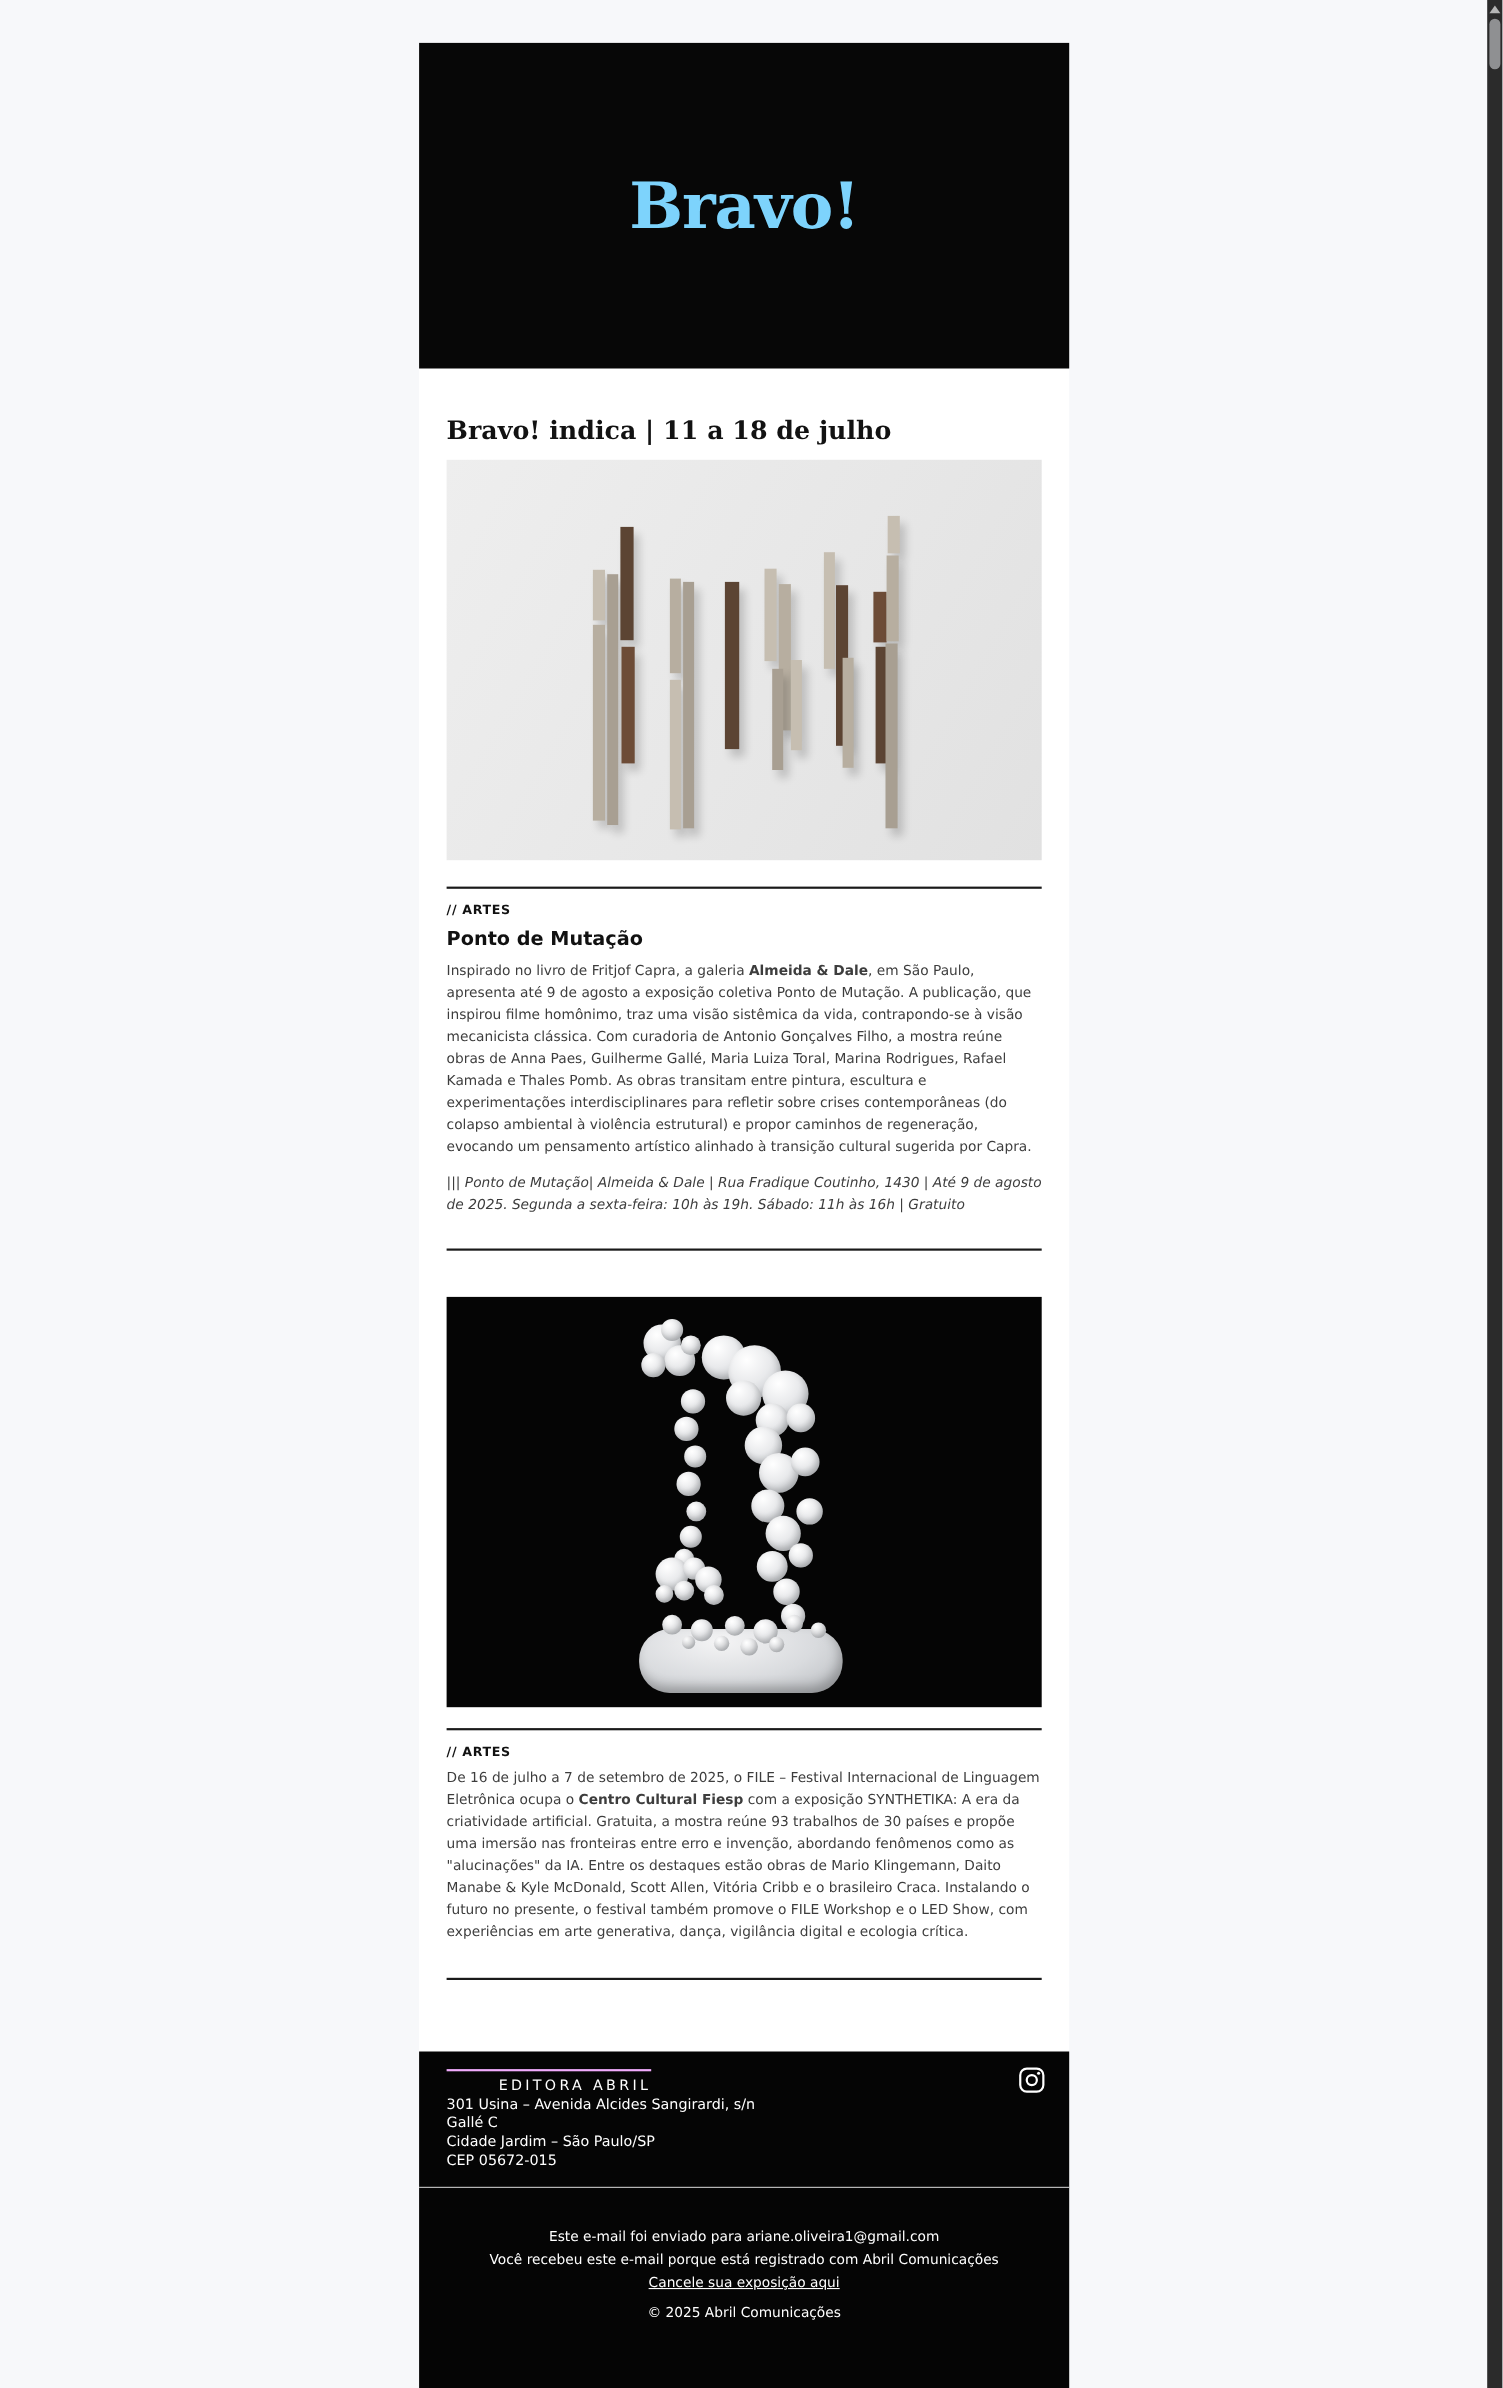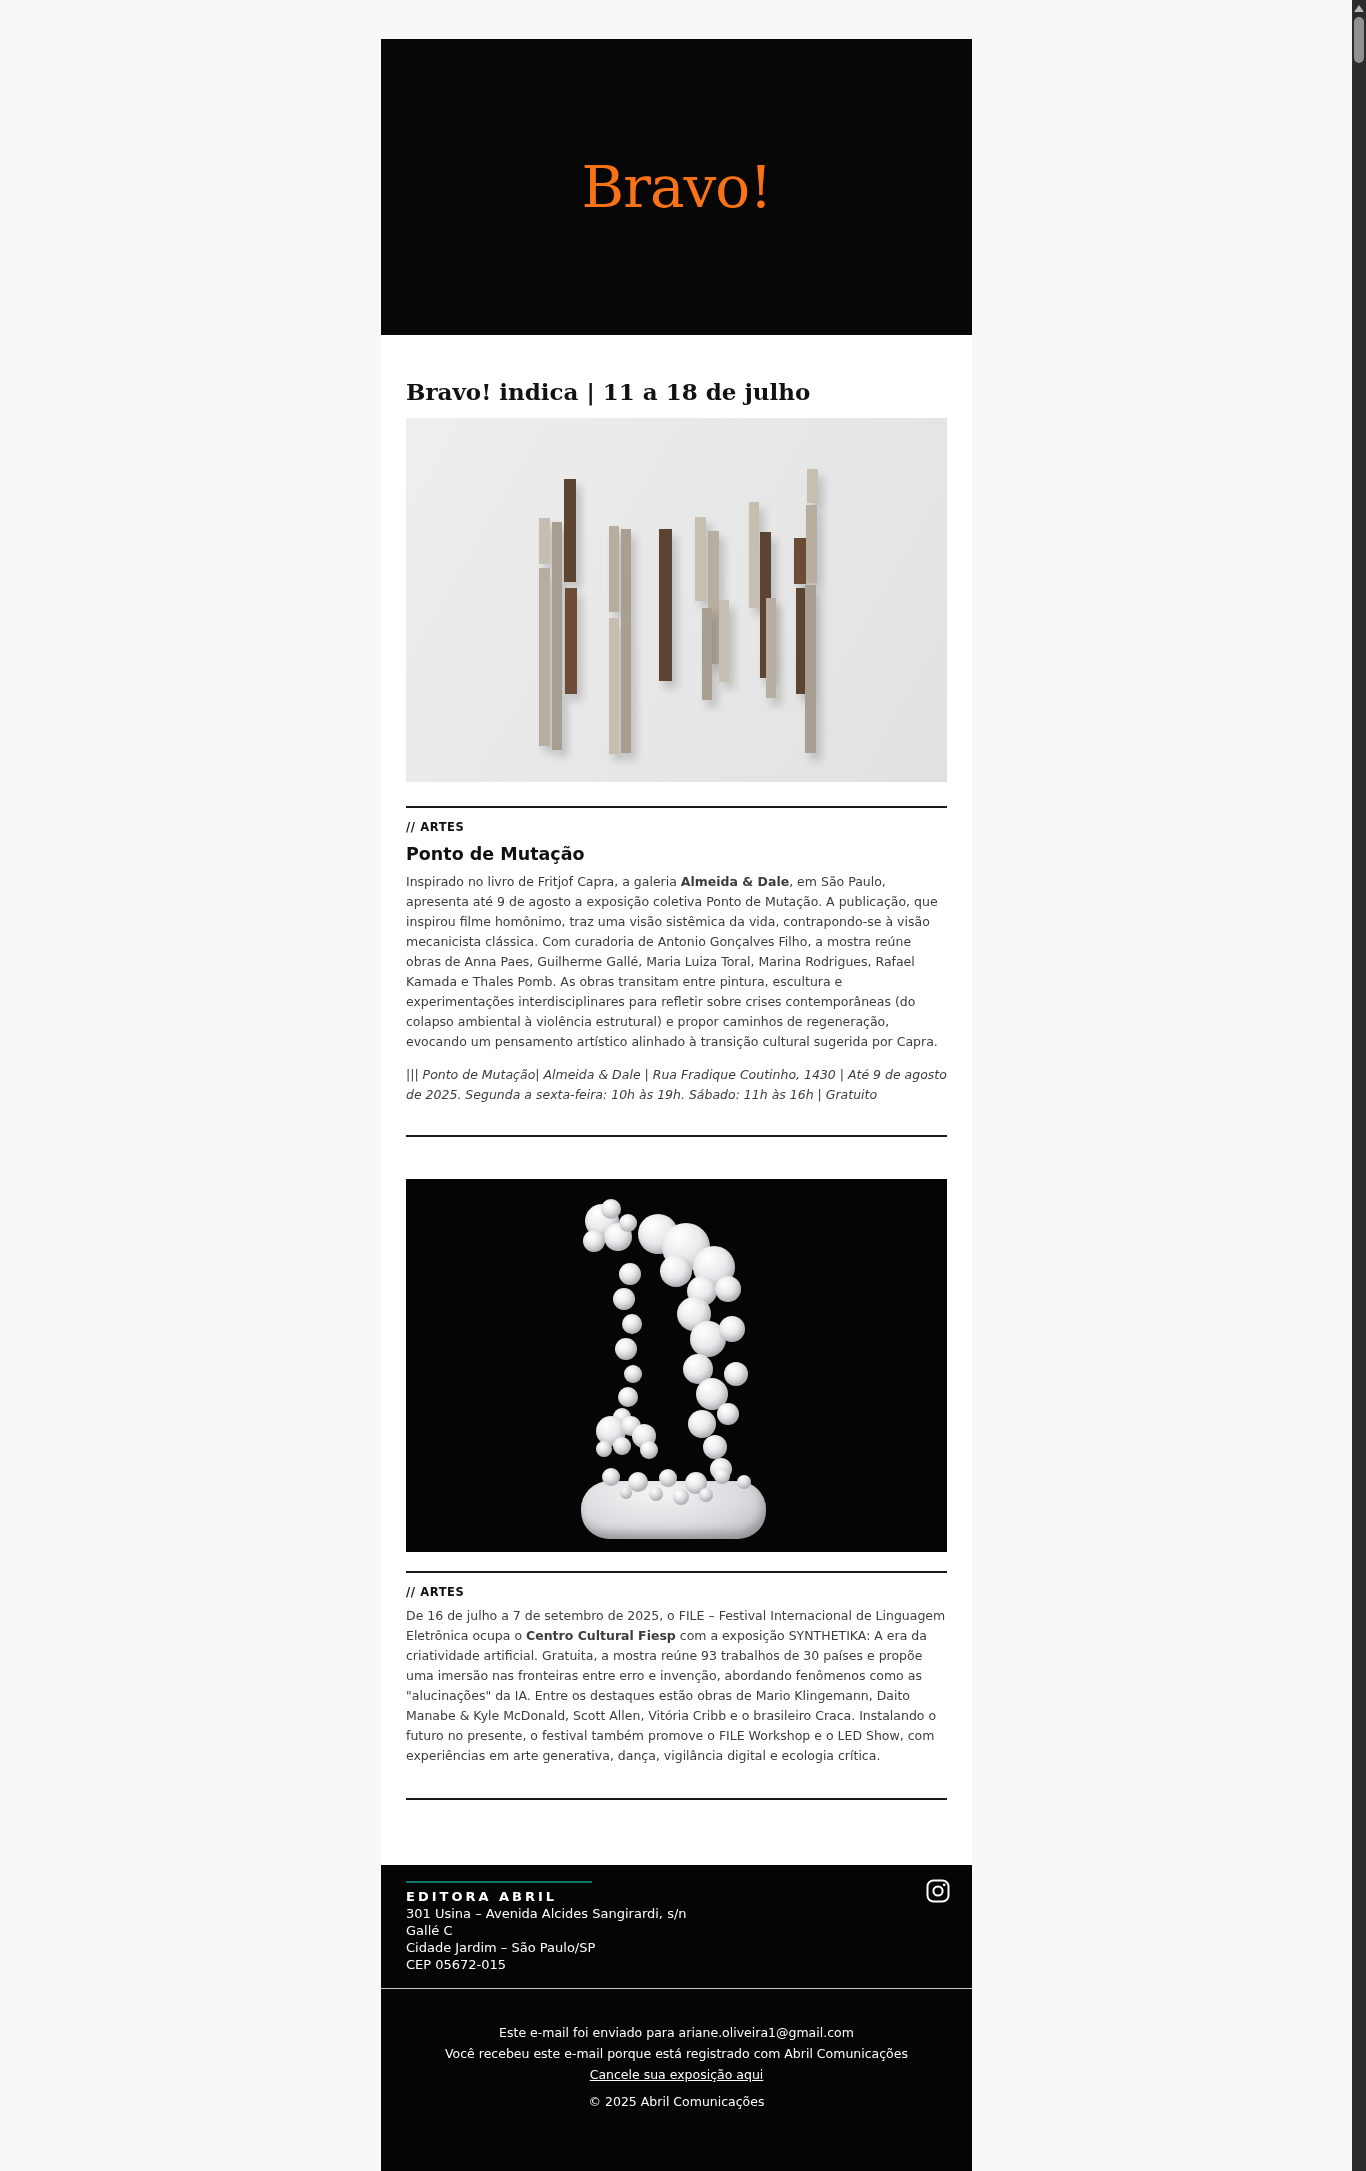--- a/index.html
+++ b/index.html
@@ -4,21 +4,21 @@
 <style>
   html,body{margin:0;padding:0;}
   body{
     width:1366px;height:2171px;position:relative;overflow:hidden;
     background:#f7f8fa;
     font-family:"DejaVu Sans","Liberation Sans",sans-serif;
   }
   
   .email-column{position:absolute;left:381px;top:39px;width:591px;background:#ffffff;}
   .masthead{height:296px;background:#070707;display:flex;align-items:center;justify-content:center;}
-  .logo{color:#f97316;font-family:"DejaVu Serif","Liberation Serif",serif;font-weight:400;
+  .logo{color:#7dd3fc;font-family:"DejaVu Serif","Liberation Serif",serif;font-weight:700;
         font-size:58px;letter-spacing:-1px;line-height:1;}
   .content{padding:16px 25px;}
   .newsletter-title{
     font-family:"DejaVu Serif","Liberation Serif",serif;font-weight:600;color:#121212;
     font-size:23px;line-height:30px;margin:0 0 11px;padding-top:26px;
   }
   .article-image{width:541px;position:relative;overflow:hidden;}
   .image-1{height:364px;background:linear-gradient(120deg,#eeeeee 0%,#e7e7e7 55%,#e1e1e1 100%);}
   .image-2{height:373px;background:#050505;margin-top:42px;}
   hr.rule{border:none;border-top:2px solid #1a1a1a;margin:24px 0 0;}
@@ -26,22 +26,22 @@
   hr.closing{margin-top:30px;}
   hr.closing-2{margin-top:32px;}
   .category{font-size:11.5px;line-height:15px;font-weight:bold;color:#111;
             letter-spacing:0.6px;margin-top:12px;}
   .article-title{font-size:17.5px;line-height:24px;font-weight:bold;color:#111;margin:7px 0 0;}
   .body-text{font-size:12.5px;line-height:20px;color:#3d3d3d;margin:6px 0 0;}
   .info-text{font-size:12.5px;line-height:20px;color:#3d3d3d;margin:13px 0 0;font-style:italic;}
   
   .footer{margin-top:49px;background:#050505;color:#ffffff;padding:16px 0 120px;position:relative;}
   .footer-inner{padding:0 25px;position:relative;}
-  .publisher{display:inline-block;border-top:2px solid #0f766e;width:186px;padding-top:5px;
-             font-size:13px;line-height:17px;font-weight:bold;letter-spacing:3px;}
+  .publisher{display:inline-block;border-top:2px solid #f0abfc;width:186px;padding-top:5px;
+             font-size:13px;line-height:17px;font-weight:normal;letter-spacing:3px;text-align:right;}
   .address{font-size:13px;line-height:17px;margin:0;}
   .instagram-btn{position:absolute;top:-2px;right:22px;width:24px;height:24px;cursor:pointer;}
   .footer-divider{border:none;border-top:1px solid #c9c9c9;margin:15px 0 0;}
   .footer-note{font-size:12.5px;line-height:21px;text-align:center;margin:0;}
   .footer-note.first{margin-top:33px;}
   .unsubscribe{color:#ffffff;text-decoration:underline;}
   .copyright{font-size:12.5px;line-height:21px;text-align:center;margin:6px 0 0;}
   
   .slat{position:absolute;box-shadow:5px 7px 8px rgba(0,0,0,0.18);}
   .sph{position:absolute;border-radius:50%;

